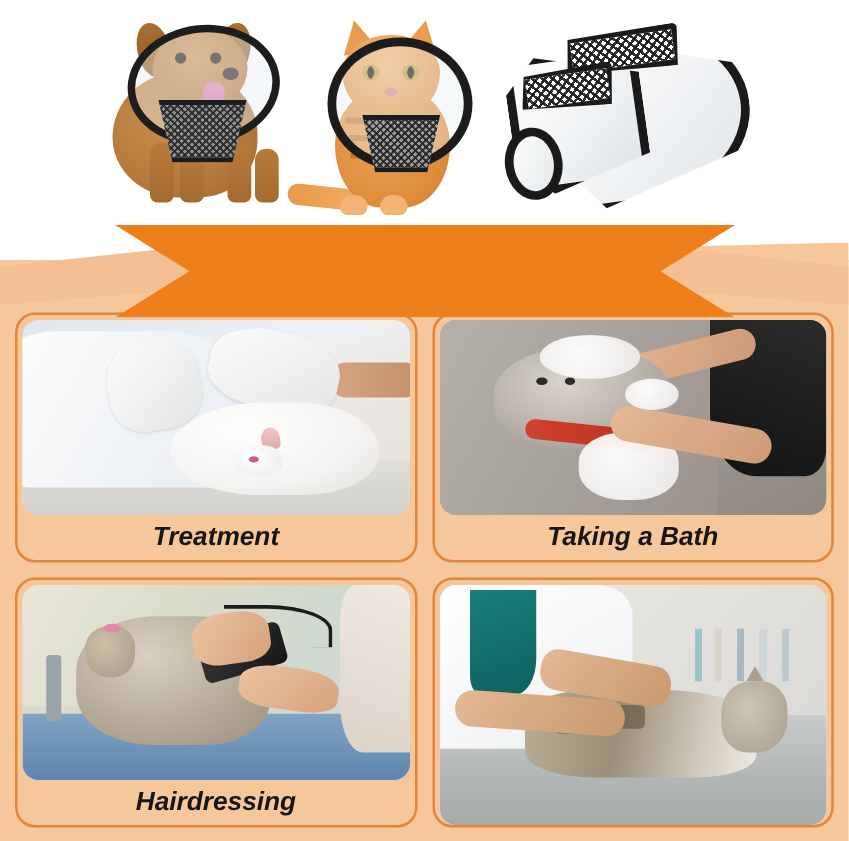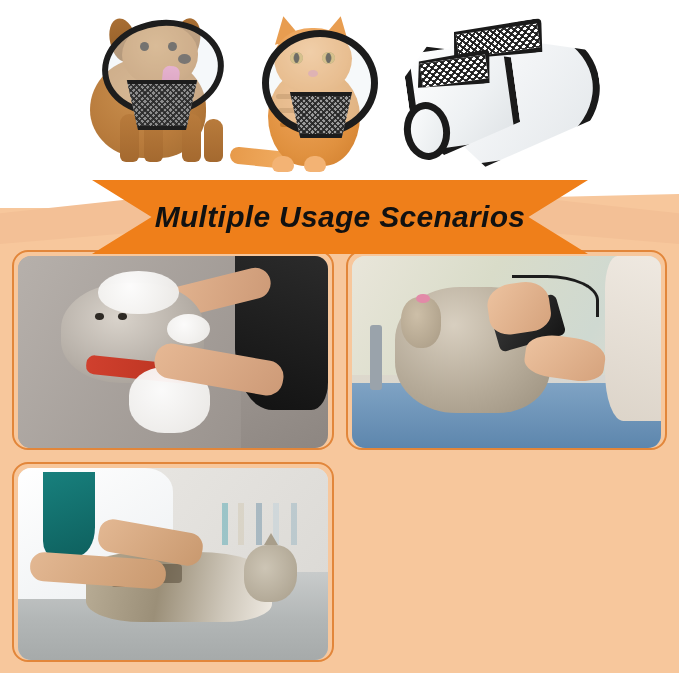--- a/index.html
+++ b/index.html
@@ -593,58 +593,74 @@
 
     </div>
   </div>
 
   <div class="peach-bg"></div>
 
   <div class="banner-zone">
     <div class="banner-tail left"></div>
     <div class="banner-tail right"></div>
     <div class="banner-shape"></div>
-    <div class="banner-text">Multiple Usage Scenarios</div>
   </div>
 
   <div class="grid">
 
+    <div class="card">
+      <div class="card-photo ph-treatment">
+        <div class="desk"></div>
+        <div class="coat"></div>
+        <div class="forearm"></div>
+        <div class="glove g1"></div>
+        <div class="glove g2"></div>
+        <div class="rabbit">
+          <div class="r-ear"></div>
+          <div class="r-head"></div>
+          <div class="r-eye"></div>
+        </div>
+      </div>
+      <div class="card-label">Treatment</div>
+    </div>
 
     <div class="card">
       <div class="card-photo ph-bath">
         <div class="tile"></div>
         <div class="shirt"></div>
         <div class="arm a1"></div>
         <div class="cat-wet">
           <div class="cat-eye-b e1"></div>
           <div class="cat-eye-b e2"></div>
         </div>
         <div class="cat-collar-red"></div>
         <div class="foam f2"></div>
         <div class="arm a2"></div>
         <div class="foam f1"></div>
         <div class="foam f3"></div>
       </div>
+      <div class="card-label">Taking a Bath</div>
     </div>
 
     <div class="card">
       <div class="card-photo ph-hair">
         <div class="bg-blur"></div>
         <div class="table"></div>
         <div class="table-stand"></div>
         <div class="groomer"></div>
         <div class="yorkie">
           <div class="y-head"></div>
           <div class="y-bow"></div>
         </div>
         <div class="cord"></div>
         <div class="clipper"></div>
         <div class="g-hand h1"></div>
         <div class="g-hand h2"></div>
       </div>
+      <div class="card-label">Hairdressing</div>
     </div>
 
     <div class="card">
       <div class="card-photo ph-skin">
         <div class="wall"></div>
         <div class="bottles"></div>
         <div class="steel"></div>
         <div class="coat-w"></div>
         <div class="scrub"></div>
         <div class="tabby"></div>

